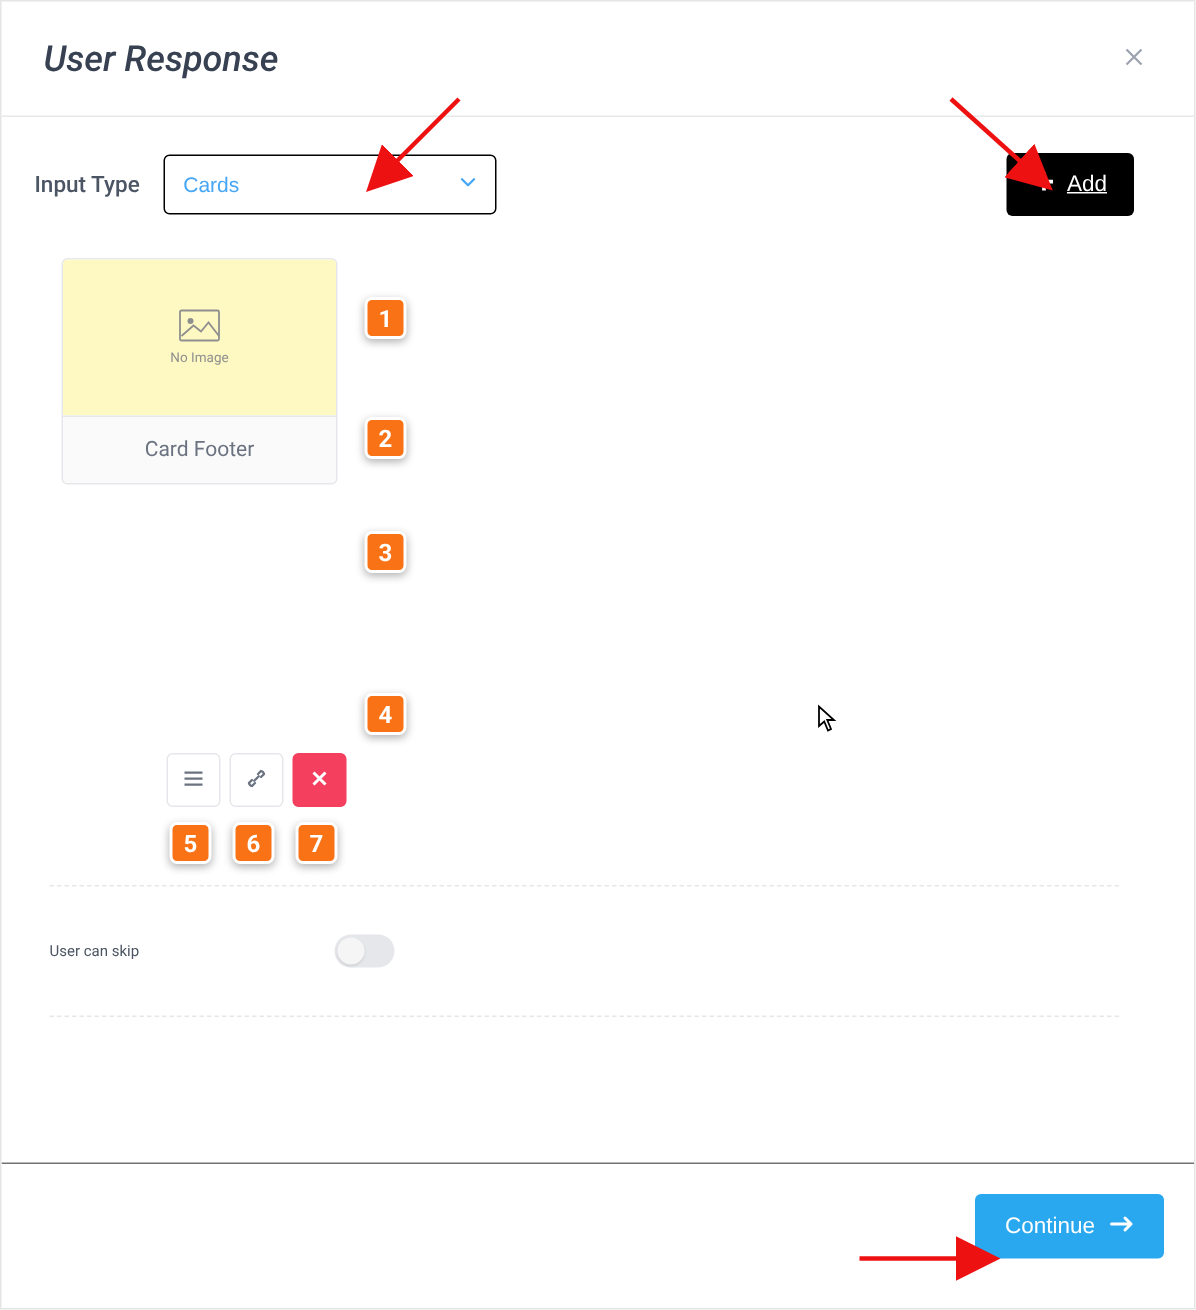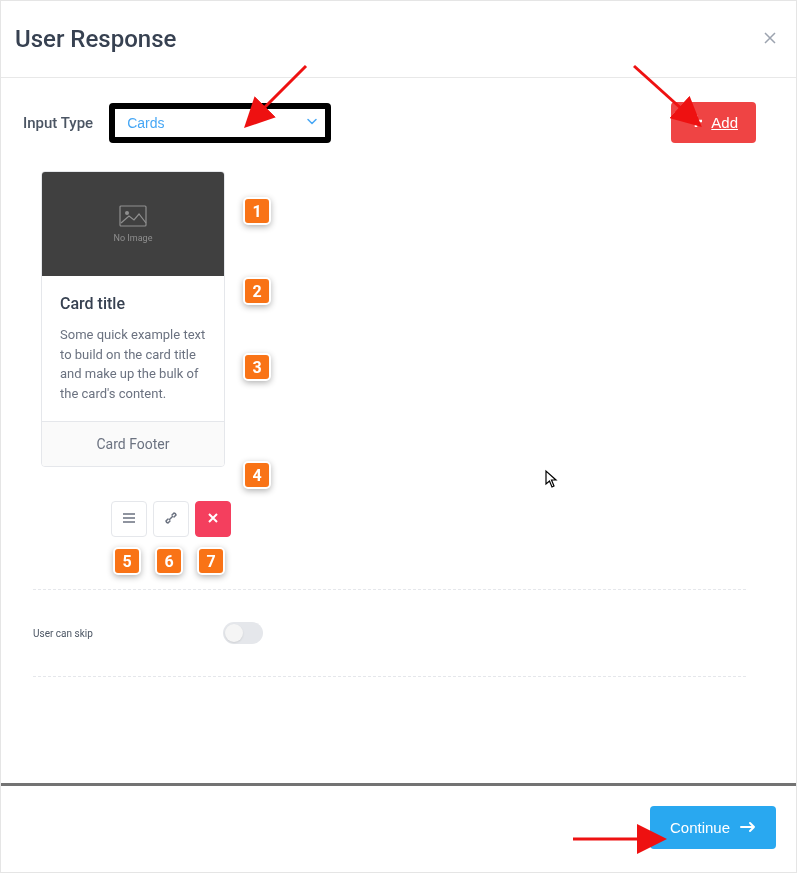--- a/index.html
+++ b/index.html
@@ -6,25 +6,26 @@
     body {
       font-family: -apple-system, BlinkMacSystemFont, "Segoe UI", Roboto, sans-serif;
       background: #fff;
       width: 797px;
       height: 873px;
       position: relative;
       border: 1px solid #e5e5e5;
       color: #6b7280;
     }
     .modal-header {
-      padding: 24px 14px;
+      padding: 24px 28px;
       border-bottom: 1px solid #e8e8e8;
       display: flex;
       justify-content: space-between;
       align-items: center;
+      font-style: italic;
     }
     .modal-title {
       font-size: 24px;
       font-weight: 500;
       color: #374151;
     }
     .close-btn {
       background: none;
       border: none;
       color: #9ca3af;
@@ -51,40 +52,40 @@
       color: #4b5563;
       font-weight: 500;
     }
     .select-wrap {
       position: relative;
       width: 222px;
     }
     .select-input {
       width: 100%;
       height: 40px;
-      border: 6px solid #000000;
+      border: 1px solid #000000;
       border-radius: 4px;
       padding: 0 12px;
       font-size: 14px;
       color: #47a7f5;
       background: #fff;
       cursor: pointer;
       appearance: none;
       text-align: left;
     }
     .select-chevron {
       position: absolute;
       right: 12px;
       top: 50%;
       transform: translateY(-50%);
       pointer-events: none;
     }
     .select-chevron svg { width: 14px; height: 14px; stroke: #47a7f5; }
     .add-btn {
-      background: #ef4444;
+      background: #000000;
       color: #fff;
       border: none;
       border-radius: 4px;
       padding: 12px 18px;
       font-size: 15px;
       cursor: pointer;
       display: flex;
       align-items: flex-start;
       gap: 8px;
       text-decoration: underline;
@@ -98,21 +99,21 @@
     }
     .card {
       width: 184px;
       border: 1px solid #e5e7eb;
       border-radius: 4px;
       overflow: hidden;
       background: #fff;
     }
     .card-img {
       height: 104px;
-      background: #404040;
+      background: #fef9c3;
       display: flex;
       flex-direction: column;
       align-items: center;
       justify-content: center;
       color: #8f8f8f;
     }
     .card-img svg { width: 28px; height: 22px; fill: #8f8f8f; }
     .card-img-text { font-size: 9px; margin-top: 2px; }
     .card-body { padding: 18px; }
     .card-title {
@@ -212,24 +213,24 @@
       width: 18px;
       height: 18px;
       background: #f5f5f5;
       border-radius: 50%;
       top: 2px;
       left: 2px;
       box-shadow: 0 1px 2px rgba(0,0,0,0.1);
     }
     .modal-footer {
       position: absolute;
-      bottom: 3px;
+      bottom: 13px;
       left: 0;
       right: 0;
-      border-top: 3px solid #737373;
+      border-top: 1px solid #737373;
       padding: 20px;
       display: flex;
       justify-content: flex-end;
     }
     .continue-btn {
       background: #29a8f0;
       color: #fff;
       border: none;
       border-radius: 4px;
       padding: 13px 20px;
@@ -293,24 +294,20 @@
     <div class="card">
       <div class="card-img">
         <span>
           <svg viewBox="0 0 28 22">
               <rect x="1" y="1" width="26" height="20" rx="1" fill="none" stroke="#8f8f8f" stroke-width="1.2"></rect>
               <circle cx="8" cy="8" r="2" fill="#8f8f8f"></circle>
               <path d="M2 18 L10 11 L15 15 L20 9 L27 18" fill="none" stroke="#8f8f8f" stroke-width="1.2"></path>
             </svg>
         </span>
         <span class="card-img-text">No Image</span>
-      </div>
-      <div class="card-body">
-        <div class="card-title">Card title</div>
-        <div class="card-text">Some quick example text to build on the card title and make up the bulk of the card's content.</div>
       </div>
       <div class="card-footer">Card Footer</div>
     </div>
     <div class="markers">
       <div class="marker">1</div>
       <div class="marker">2</div>
       <div class="marker">3</div>
       <div class="marker">4</div>
     </div>
   </div>

